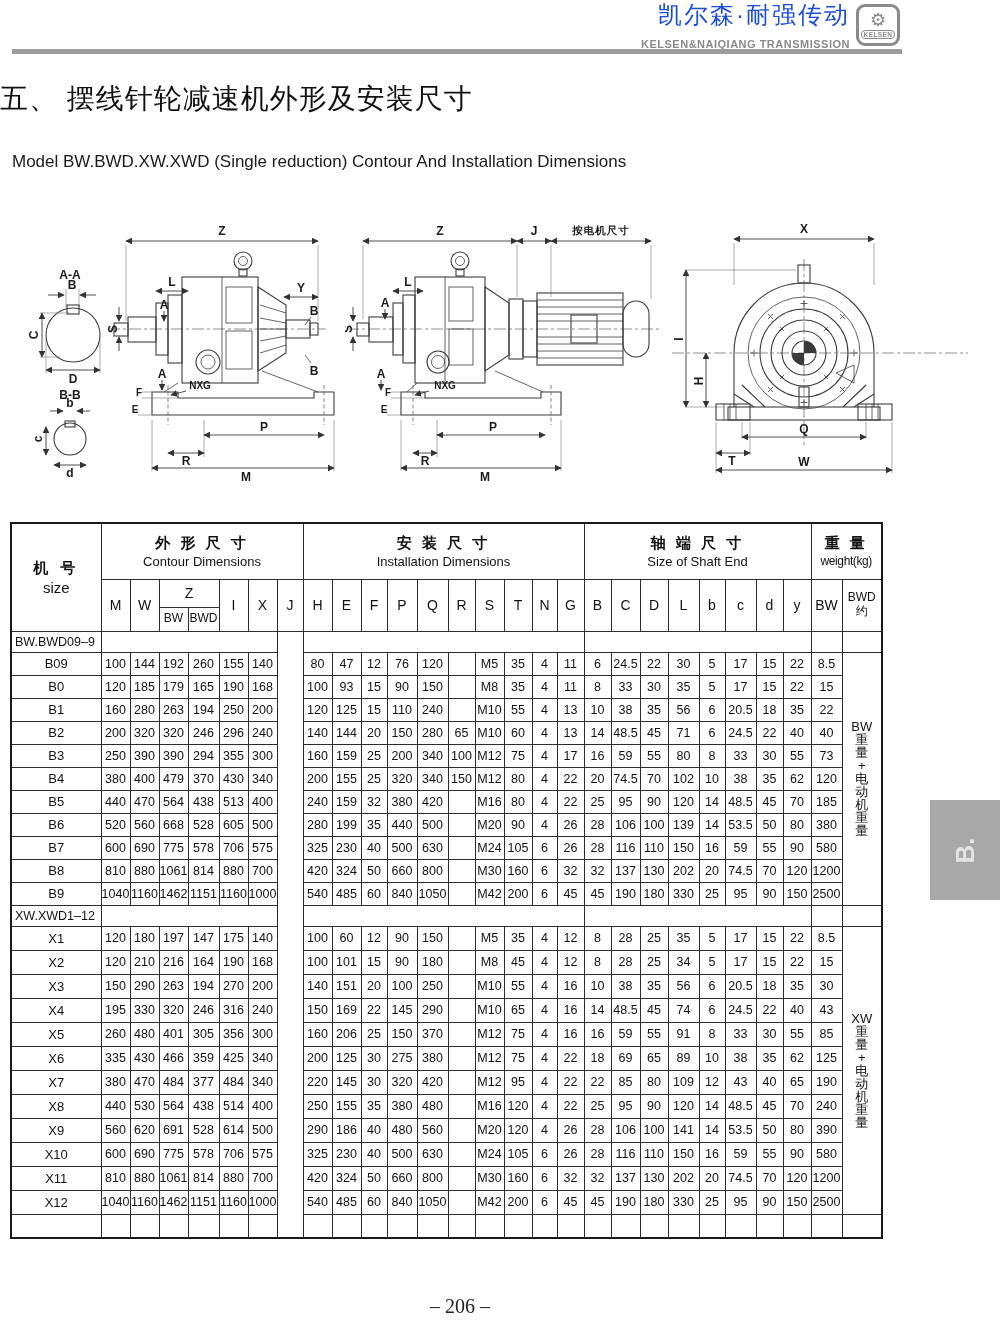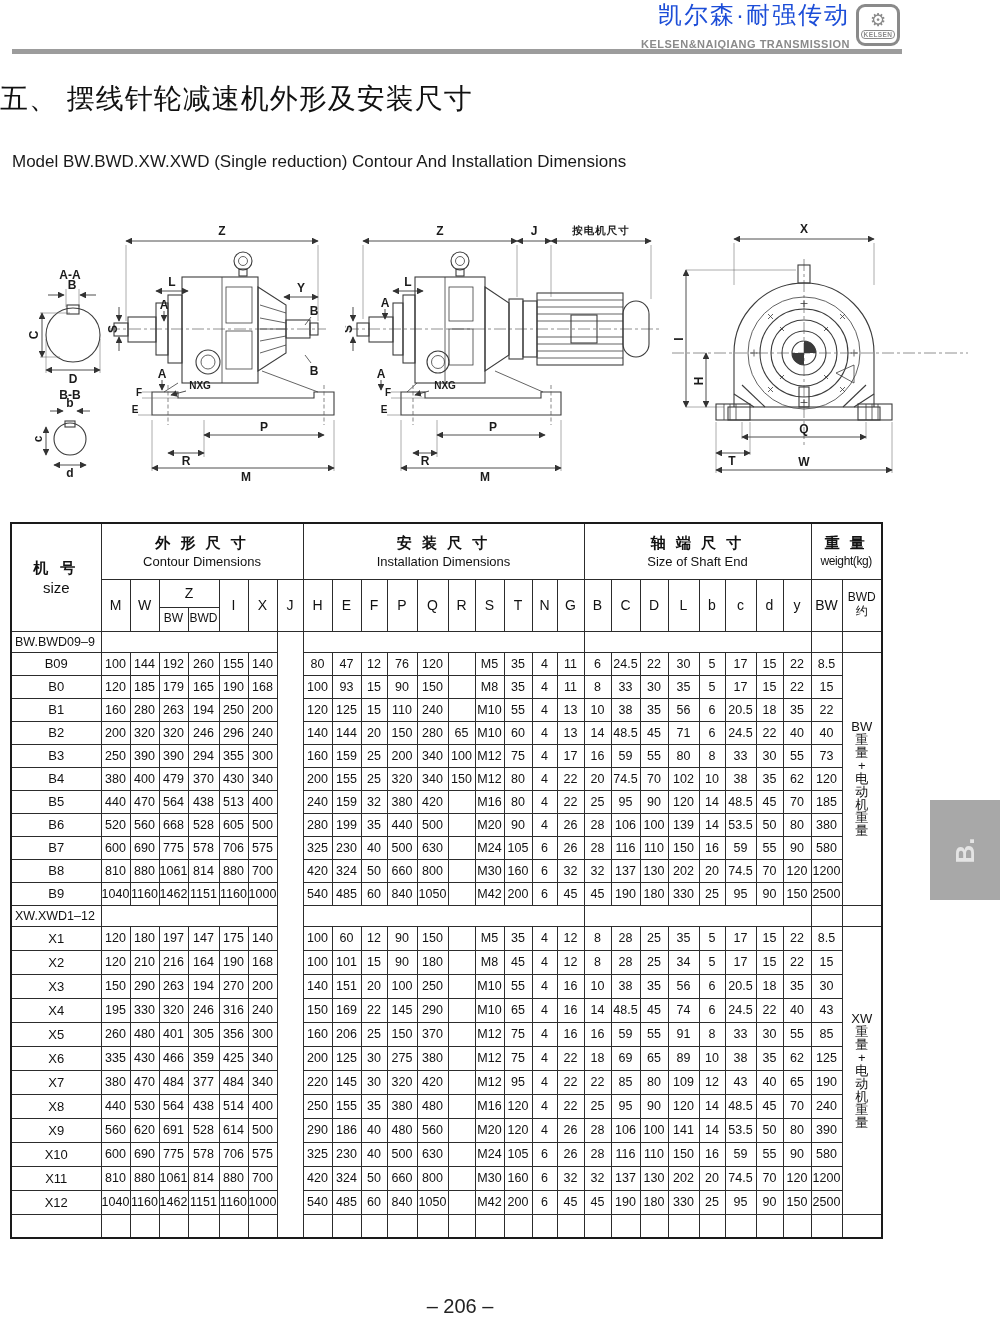--- a/index.html
+++ b/index.html
@@ -56,21 +56,21 @@
   #dimtable td.wnote{vertical-align:middle;}
   .wn{display:flex;flex-direction:column;align-items:center;justify-content:space-evenly;height:100%;
       font-size:13px;}
   .wn span{line-height:1;}
 
   
   .tab{position:absolute;left:930px;top:800px;width:70px;height:100px;background:#a8a8a8;
        display:flex;align-items:center;justify-content:center;}
   .tab span{transform:rotate(-90deg);font-size:26px;font-weight:bold;color:#e4e4e4;}
   .pageno{position:absolute;top:1295px;left:0;width:920px;text-align:center;
-          font-family:Liberation Sans, sans-serif;font-size:20px;color:#222;}
+          font-family:Liberation Serif, serif;font-size:20px;color:#222;}
 </style>
 </head>
 <body>
 
 <div id="page">
 
   <div class="brand">
     <div class="brand-cn">凯尔森·耐强传动</div>
     <div class="brand-en">KELSEN&amp;NAIQIANG TRANSMISSION</div>
   </div>

